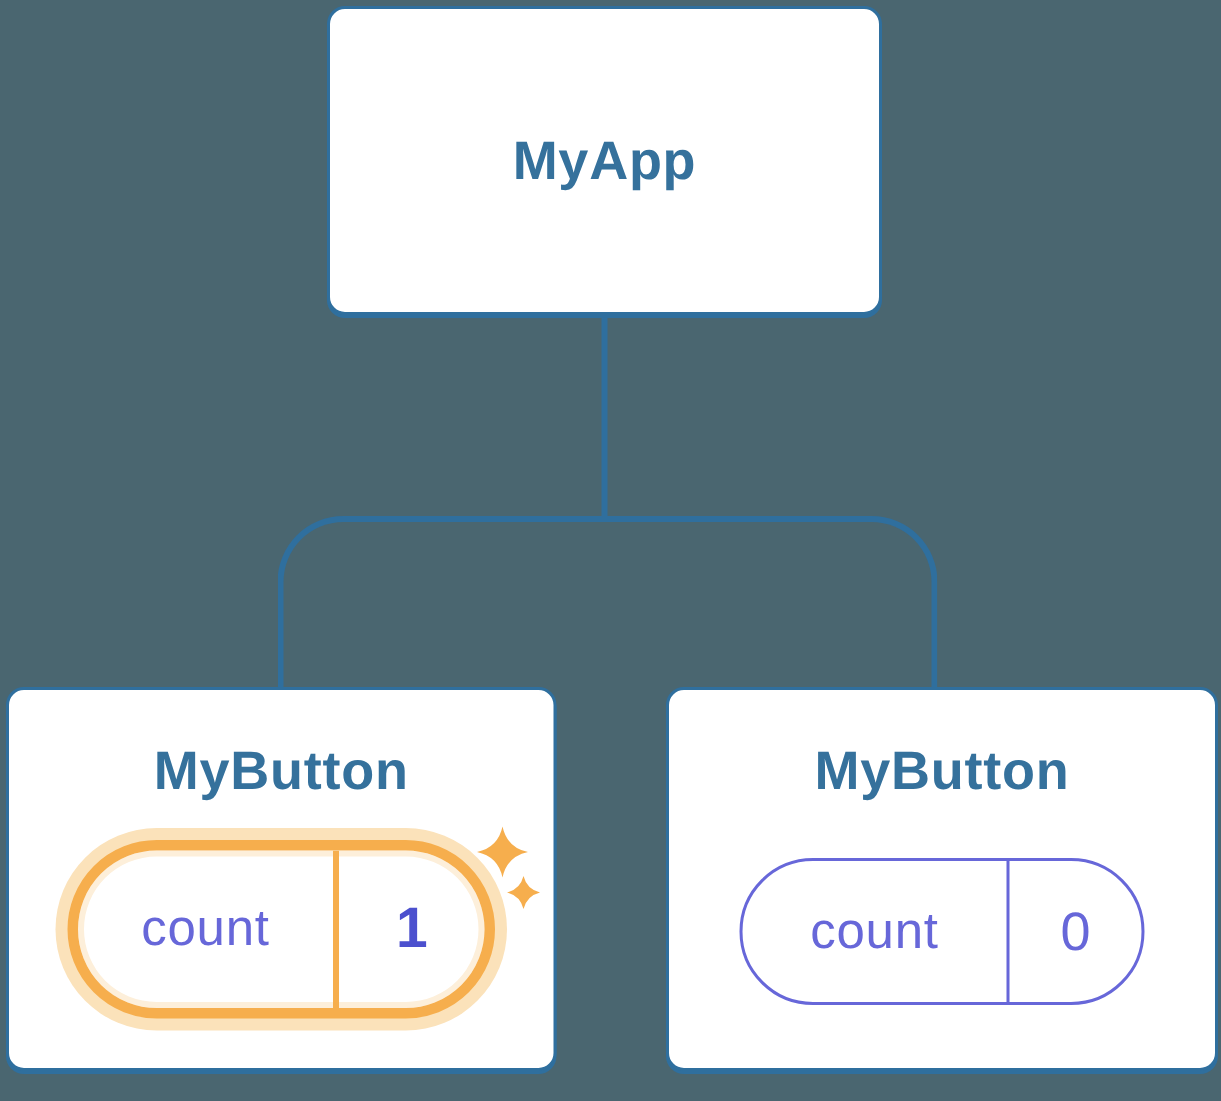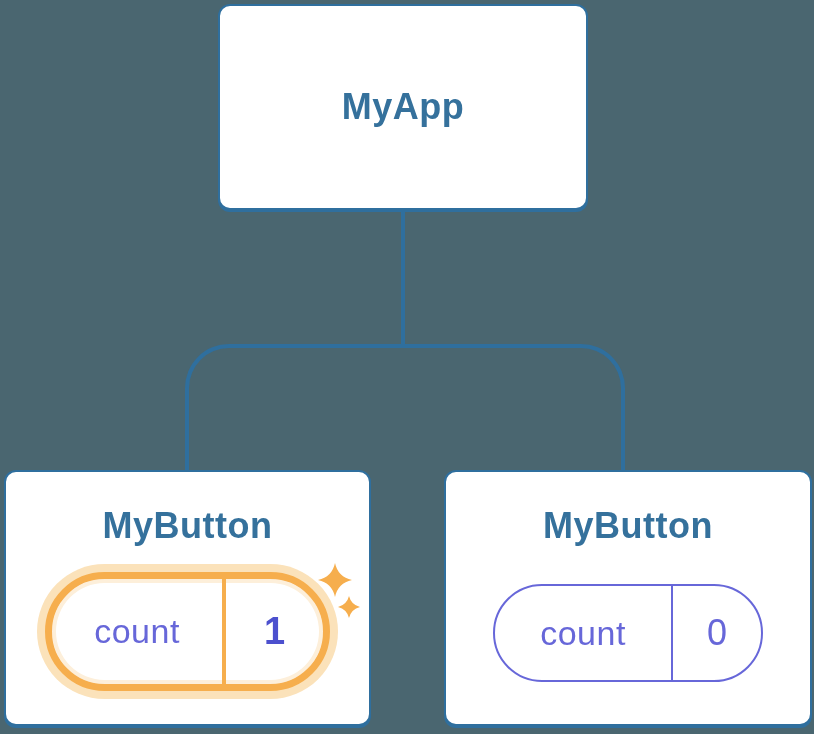--- a/index.html
+++ b/index.html
@@ -19,21 +19,21 @@
     border: 2px solid var(--node-blue, #2F6F9E);
     box-shadow: 0 2px 0 0 var(--node-blue, #2F6F9E);
     border-radius: 12px;
     box-sizing: border-box;
   }
   .card-root {
     left: 218px; top: 4px; width: 370px; height: 206px;
     display: flex; align-items: center; justify-content: center;
   }
   .card-child {
-    top: 470px; width: 368px; height: 256px;
+    top: 458px; width: 368px; height: 256px;
     display: flex; flex-direction: column; align-items: center;
     padding-top: 32px;
   }
   .card-child.pos-left  { left: 4px;  width: 367px; }
   .card-child.pos-right { left: 444px; }
 
   .node-title {
     color: var(--text-blue, #35719C);
     font-weight: bold;
     font-size: 36px;

